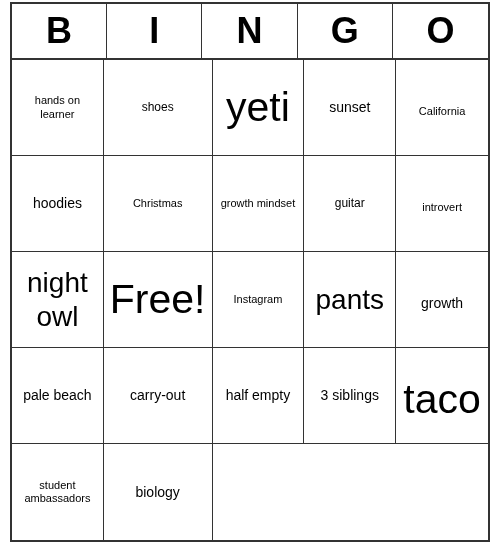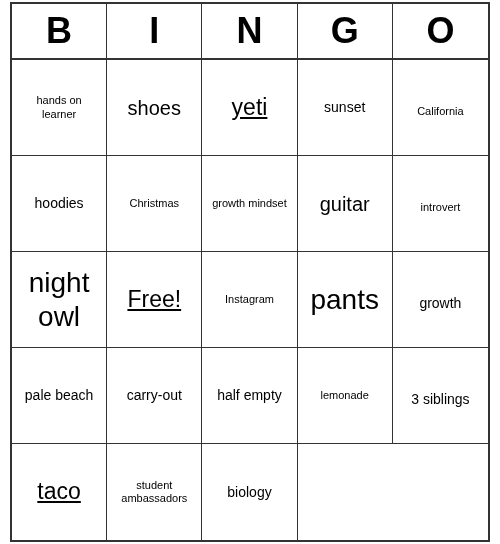--- a/index.html
+++ b/index.html
@@ -50,23 +50,23 @@
       margin-top: 8px;
     }
     .bingo-cell:nth-child(n+21) {
       border-bottom: none;
     }
     .cell-text {
       line-height: 1.2;
     }
     .size-small { font-size: 11px; }
     .size-medium { font-size: 14px; }
-    .size-large { font-size: 20px; }
+    .size-large { font-size: 12px; }
     .size-xlarge { font-size: 28px; }
-    .size-xxlarge { font-size: 23px; text-decoration: underline; }
+    .size-xxlarge { font-size: 41px; }
   </style>
 </head>
 <body>
 
 <div class="bingo-card">
   <div class="bingo-header">
   <div class="bingo-header-cell">B</div>
       <div class="bingo-header-cell">I</div>
       <div class="bingo-header-cell">N</div>
       <div class="bingo-header-cell">G</div>
@@ -121,23 +121,20 @@
       <div class="bingo-cell">
         <span class="cell-text size-medium">pale beach</span>
       </div>
       <div class="bingo-cell">
         <span class="cell-text size-medium">carry-out</span>
       </div>
       <div class="bingo-cell">
         <span class="cell-text size-medium">half empty</span>
       </div>
       <div class="bingo-cell">
-        <span class="cell-text size-small">lemonade</span>
-      </div>
-      <div class="bingo-cell">
         <span class="cell-text size-medium">3 siblings</span>
       </div>
       <div class="bingo-cell">
         <span class="cell-text size-xxlarge">taco</span>
       </div>
       <div class="bingo-cell">
         <span class="cell-text size-small">student ambassadors</span>
       </div>
       <div class="bingo-cell">
         <span class="cell-text size-medium">biology</span>

